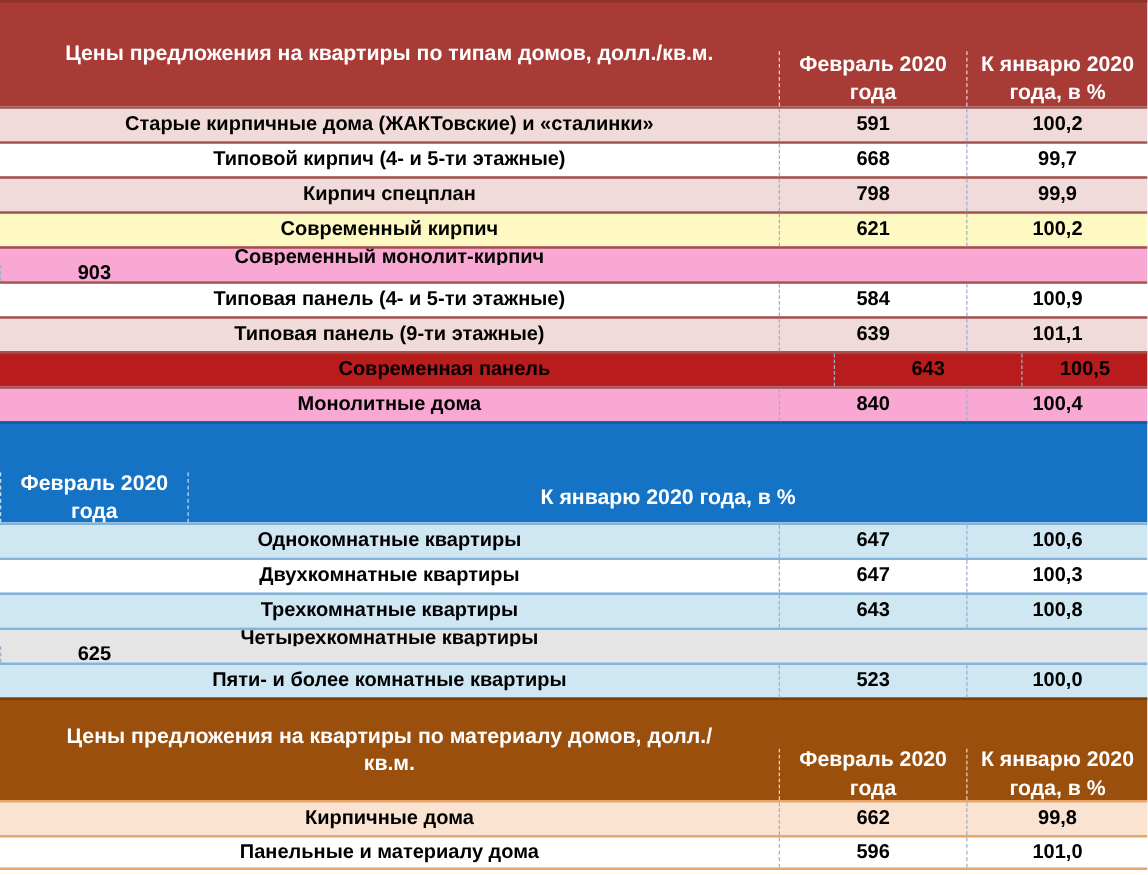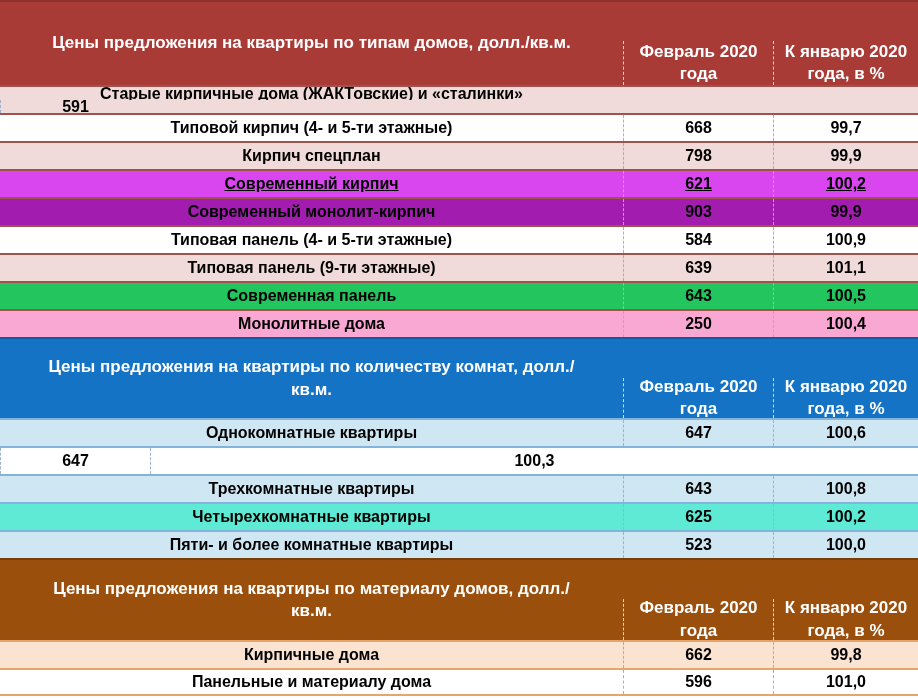--- a/index.html
+++ b/index.html
@@ -52,85 +52,85 @@
 </style>
 </head>
 <body>
 
 <div class="tbl" id="price-table">
     <div class="r hdr" style="height: 85px; background: rgb(169, 59, 55); color: rgb(255, 255, 255); border-top: 2px solid rgb(142, 48, 44);">
       <div class="c c1 title">Цены предложения на квартиры по типам домов, долл./кв.м.</div>
       <div class="c c2">Февраль 2020 года</div>
       <div class="c c3">К январю 2020 года, в %</div>
     </div>
-    <div class="r row" style="background: rgb(241, 219, 218); border-top: 2px solid rgb(160, 82, 77); flex-direction: column;">
+    <div class="r row" style="background: rgb(241, 219, 218); border-top: 2px solid rgb(160, 82, 77);">
       <div class="c c1">Старые кирпичные дома (ЖАКТовские) и «сталинки»</div>
       <div class="c c2">591</div>
       <div class="c c3">100,2</div>
     </div>
     <div class="r row" style="background: rgb(255, 255, 255); border-top: 2px solid rgb(160, 82, 77);">
       <div class="c c1">Типовой кирпич (4- и 5-ти этажные)</div>
       <div class="c c2">668</div>
       <div class="c c3">99,7</div>
     </div>
     <div class="r row" style="background: rgb(241, 219, 218); border-top: 2px solid rgb(160, 82, 77);">
       <div class="c c1">Кирпич спецплан</div>
       <div class="c c2">798</div>
       <div class="c c3">99,9</div>
     </div>
-    <div class="r row" style="background: #d946ef; border-top: 2px solid rgb(160, 82, 77); text-decoration: underline;">
+    <div class="r row" style="background: #fef9c3; border-top: 2px solid rgb(160, 82, 77);">
       <div class="c c1">Современный кирпич</div>
       <div class="c c2">621</div>
       <div class="c c3">100,2</div>
     </div>
-    <div class="r row" style="background: #a21caf; border-top: 2px solid rgb(160, 82, 77);">
+    <div class="r row" style="background: #f9a8d4; border-top: 2px solid rgb(160, 82, 77); flex-direction: column;">
       <div class="c c1">Современный монолит-кирпич</div>
       <div class="c c2">903</div>
       <div class="c c3">99,9</div>
     </div>
     <div class="r row" style="background: rgb(255, 255, 255); border-top: 2px solid rgb(160, 82, 77);">
       <div class="c c1">Типовая панель (4- и 5-ти этажные)</div>
       <div class="c c2">584</div>
       <div class="c c3">100,9</div>
     </div>
     <div class="r row" style="background: rgb(241, 219, 218); border-top: 2px solid rgb(160, 82, 77);">
       <div class="c c1">Типовая панель (9-ти этажные)</div>
       <div class="c c2">639</div>
       <div class="c c3">101,1</div>
     </div>
-    <div class="r row" style="background: #22c55e; border-top: 2px solid rgb(160, 82, 77);">
+    <div class="r row" style="background: #b91c1c; border-top: 2px solid rgb(160, 82, 77); padding-left: 44px;">
       <div class="c c1">Современная панель</div>
       <div class="c c2">643</div>
       <div class="c c3">100,5</div>
     </div>
     <div class="r row" style="background: #f9a8d4; border-top: 2px solid rgb(160, 82, 77);">
       <div class="c c1">Монолитные дома</div>
-      <div class="c c2">250</div>
+      <div class="c c2">840</div>
       <div class="c c3">100,4</div>
     </div>
     <div class="r hdr" style="height: 81px; background: rgb(20, 115, 196); color: rgb(255, 255, 255); border-top: 2px solid rgb(14, 92, 166);">
-      <div class="c c1 title">Цены предложения на квартиры по количеству комнат, долл./кв.м.</div>
       <div class="c c2">Февраль 2020 года</div>
       <div class="c c3">К январю 2020 года, в %</div>
     </div>
     <div class="r row" style="background: rgb(207, 231, 242); border-top: 2px solid rgb(133, 180, 218);">
       <div class="c c1">Однокомнатные квартиры</div>
       <div class="c c2">647</div>
       <div class="c c3">100,6</div>
     </div>
     <div class="r row" style="background: rgb(255, 255, 255); border-top: 2px solid rgb(133, 180, 218);">
+      <div class="c c1">Двухкомнатные квартиры</div>
       <div class="c c2">647</div>
       <div class="c c3">100,3</div>
     </div>
     <div class="r row" style="background: rgb(207, 231, 242); border-top: 2px solid rgb(133, 180, 218);">
       <div class="c c1">Трехкомнатные квартиры</div>
       <div class="c c2">643</div>
       <div class="c c3">100,8</div>
     </div>
-    <div class="r row" style="background: #5eead4; border-top: 2px solid rgb(133, 180, 218);">
+    <div class="r row" style="background: #e5e5e5; border-top: 2px solid rgb(133, 180, 218); flex-direction: column;">
       <div class="c c1">Четырехкомнатные квартиры</div>
       <div class="c c2">625</div>
       <div class="c c3">100,2</div>
     </div>
     <div class="r row" style="background: rgb(207, 231, 242); border-top: 2px solid rgb(133, 180, 218);">
       <div class="c c1">Пяти- и более комнатные квартиры</div>
       <div class="c c2">523</div>
       <div class="c c3">100,0</div>
     </div>
     <div class="r hdr" style="height: 82px; background: rgb(154, 79, 13); color: rgb(255, 255, 255); border-top: 2px solid rgb(122, 62, 8); justify-content: center;">

